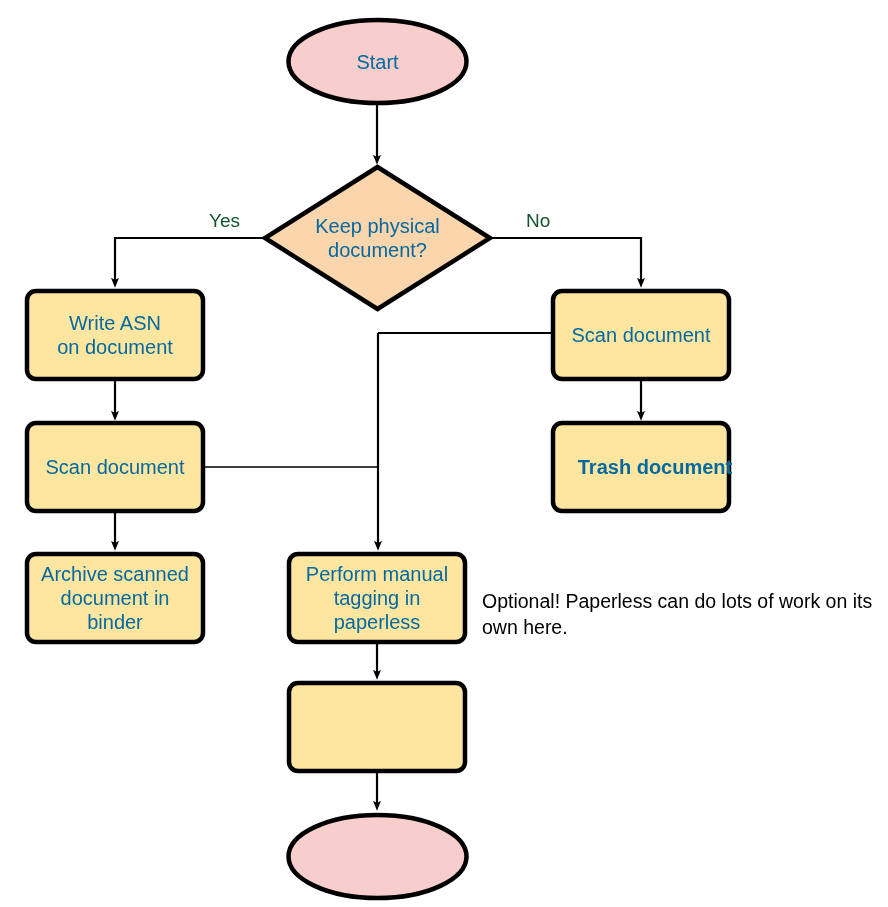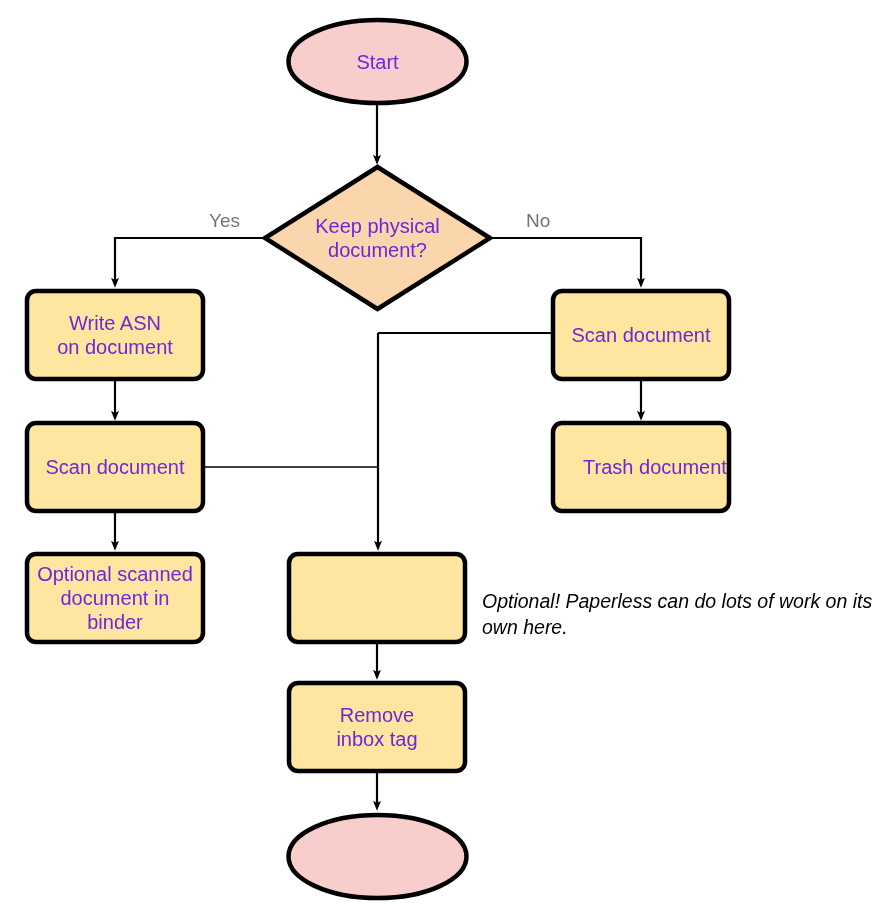--- a/index.html
+++ b/index.html
@@ -27,40 +27,39 @@
     top: 0;
     width: 888px;
     height: 907px;
   }
   .node-label {
     position: absolute;
     display: flex;
     align-items: center;
     justify-content: center;
     text-align: center;
-    color: #6d28d9;
+    color: #0369a1;
     font-family: "Liberation Sans", sans-serif;
     font-size: 20px;
     line-height: 24px;
     white-space: pre-line;
     pointer-events: none;
   }
   .edge-label {
     position: absolute;
-    color: #737373;
+    color: #14532d;
     font-family: "Liberation Sans", sans-serif;
     font-size: 19px;
     line-height: 22px;
     white-space: nowrap;
   }
   .note-text {
     position: absolute;
     color: #000000;
     font-family: "Liberation Sans", sans-serif;
-    font-style: italic;
     font-size: 19.5px;
     line-height: 26px;
     width: 404px;
     left: 482px;
     top: 588px;
   }
 </style>
 </head>
 <body>
 
@@ -122,31 +121,32 @@
   <div class="node-label" style="left:289px; top:20px; width:177px; height:83px;">Start</div>
 
   <div class="node-label" style="left:27px; top:291px; width:176px; height:88px;">Write ASN
 on document</div>
 
   <div class="node-label" style="left:278px; top:198px; width:199px; height:80px;">Keep physical
 document?</div>
 
   <div class="node-label" style="left:25px; top:423px; width:180px; height:88px;">Scan document</div>
 
-  <div class="node-label" style="left:27px; top:554px; width:176px; height:88px;">Optional scanned
+  <div class="node-label" style="left:27px; top:554px; width:176px; height:88px;">Archive scanned
 document in
 binder</div>
 
   <div class="node-label" style="left:551px; top:291px; width:180px; height:88px;">Scan document</div>
 
-  <div class="node-label" style="left:551px; top:423px; width:208px; height:88px;">Trash document</div>
+  <div class="node-label" style="left:551px; top:423px; width:208px; height:88px;font-weight:bold;">Trash document</div>
 
+  <div class="node-label" style="left:289px; top:554px; width:176px; height:88px;">Perform manual
+tagging in
+paperless</div>
 
-  <div class="node-label" style="left:289px; top:683px; width:176px; height:88px;">Remove
-inbox tag</div>
 
 
   <div class="edge-label" style="left:209px; top:210px;">Yes</div>
 
   <div class="edge-label" style="left:526px; top:210px;">No</div>
 
   <div class="note-text">Optional! Paperless can do lots of work on its own here.</div>
 
 </div>
 

